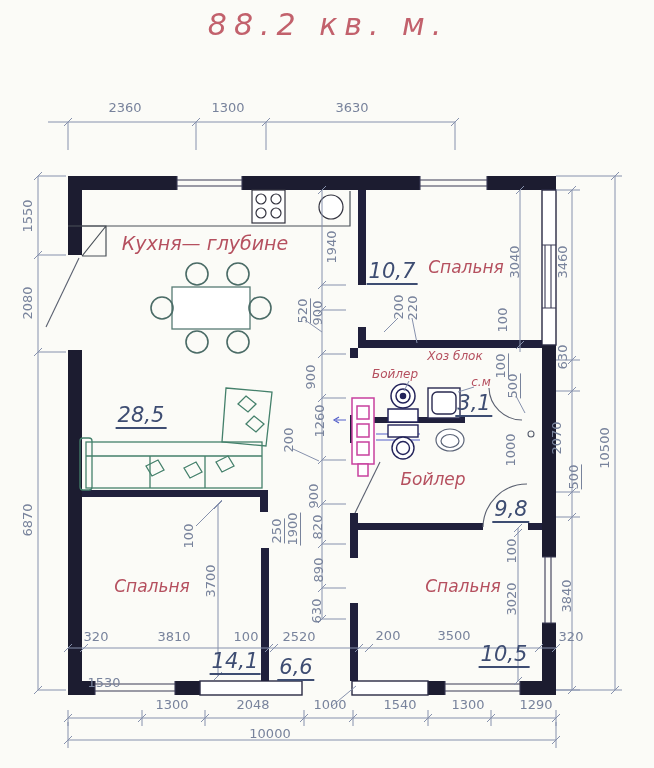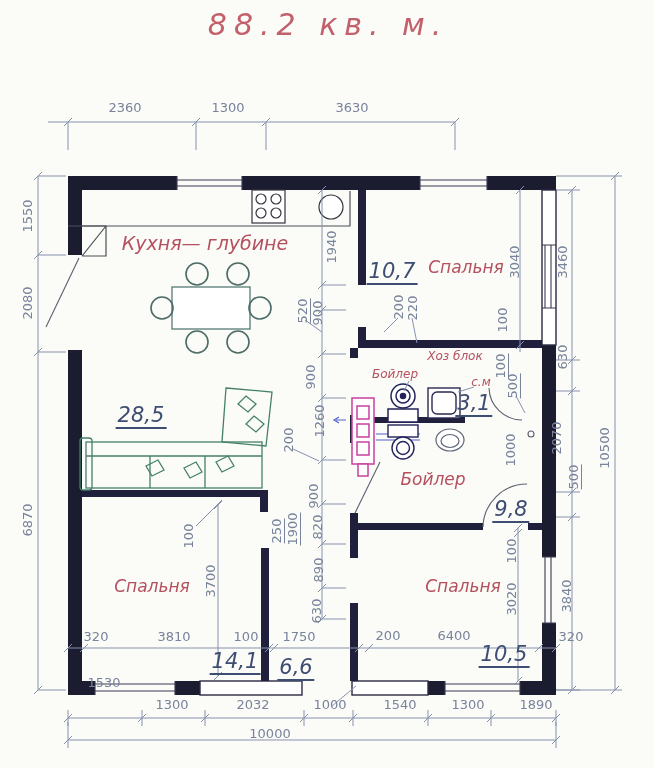--- a/index.html
+++ b/index.html
@@ -233,27 +233,27 @@
 <div class="lbl dim v" style="left:511px;top:599px">3020</div>
 
 <div class="lbl dim v" style="left:188px;top:536px">100</div>
 <div class="lbl dim v" style="left:210px;top:581px">3700</div>
 <div class="lbl dim v ul" style="left:277px;top:531px">250</div>
 <div class="lbl dim v ul" style="left:293px;top:529px">1900</div>
 
 <div class="lbl dim" style="left:96px;top:636px">320</div>
 <div class="lbl dim" style="left:174px;top:636px">3810</div>
 <div class="lbl dim" style="left:246px;top:636px">100</div>
-<div class="lbl dim" style="left:299px;top:636px">1750</div>
+<div class="lbl dim" style="left:299px;top:636px">2520</div>
 <div class="lbl dim" style="left:388px;top:635px">200</div>
-<div class="lbl dim" style="left:454px;top:635px">6400</div>
+<div class="lbl dim" style="left:454px;top:635px">3500</div>
 <div class="lbl dim" style="left:571px;top:636px">320</div>
 
 <div class="lbl dim" style="left:104px;top:682px">1530</div>
 <div class="lbl dim" style="left:172px;top:704px">1300</div>
-<div class="lbl dim" style="left:253px;top:704px">2032</div>
+<div class="lbl dim" style="left:253px;top:704px">2048</div>
 <div class="lbl dim" style="left:330px;top:704px">1000</div>
 <div class="lbl dim" style="left:400px;top:704px">1540</div>
 <div class="lbl dim" style="left:468px;top:704px">1300</div>
-<div class="lbl dim" style="left:536px;top:704px">1890</div>
+<div class="lbl dim" style="left:536px;top:704px">1290</div>
 <div class="lbl dim" style="left:270px;top:733px">10000</div>
 
 </div>
 
 </body></html>

